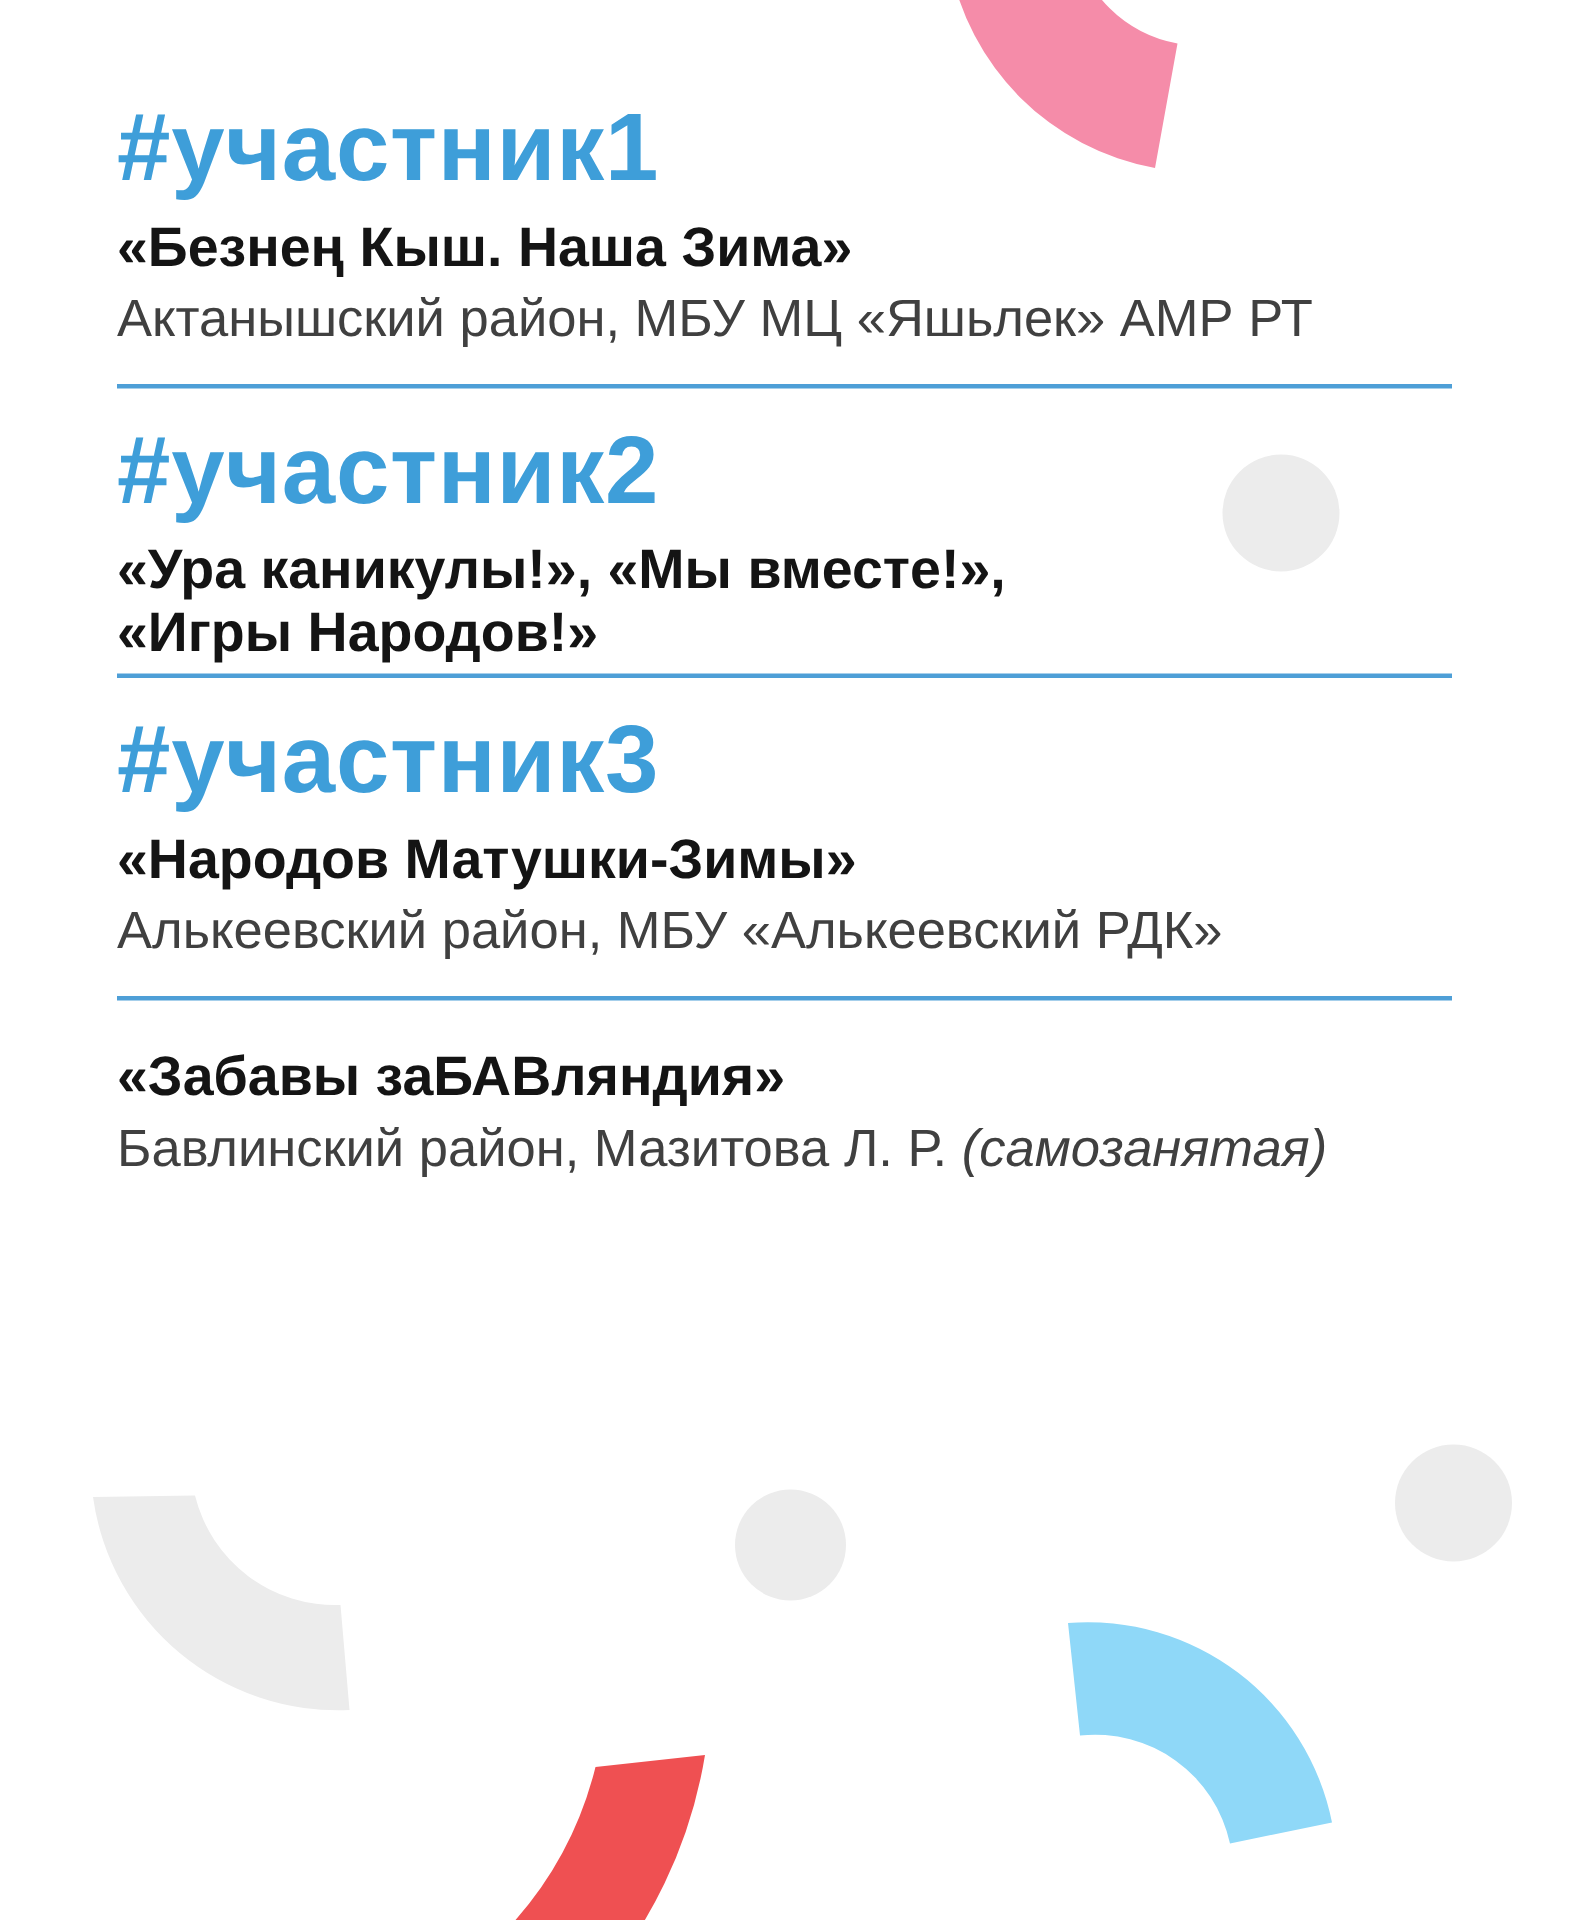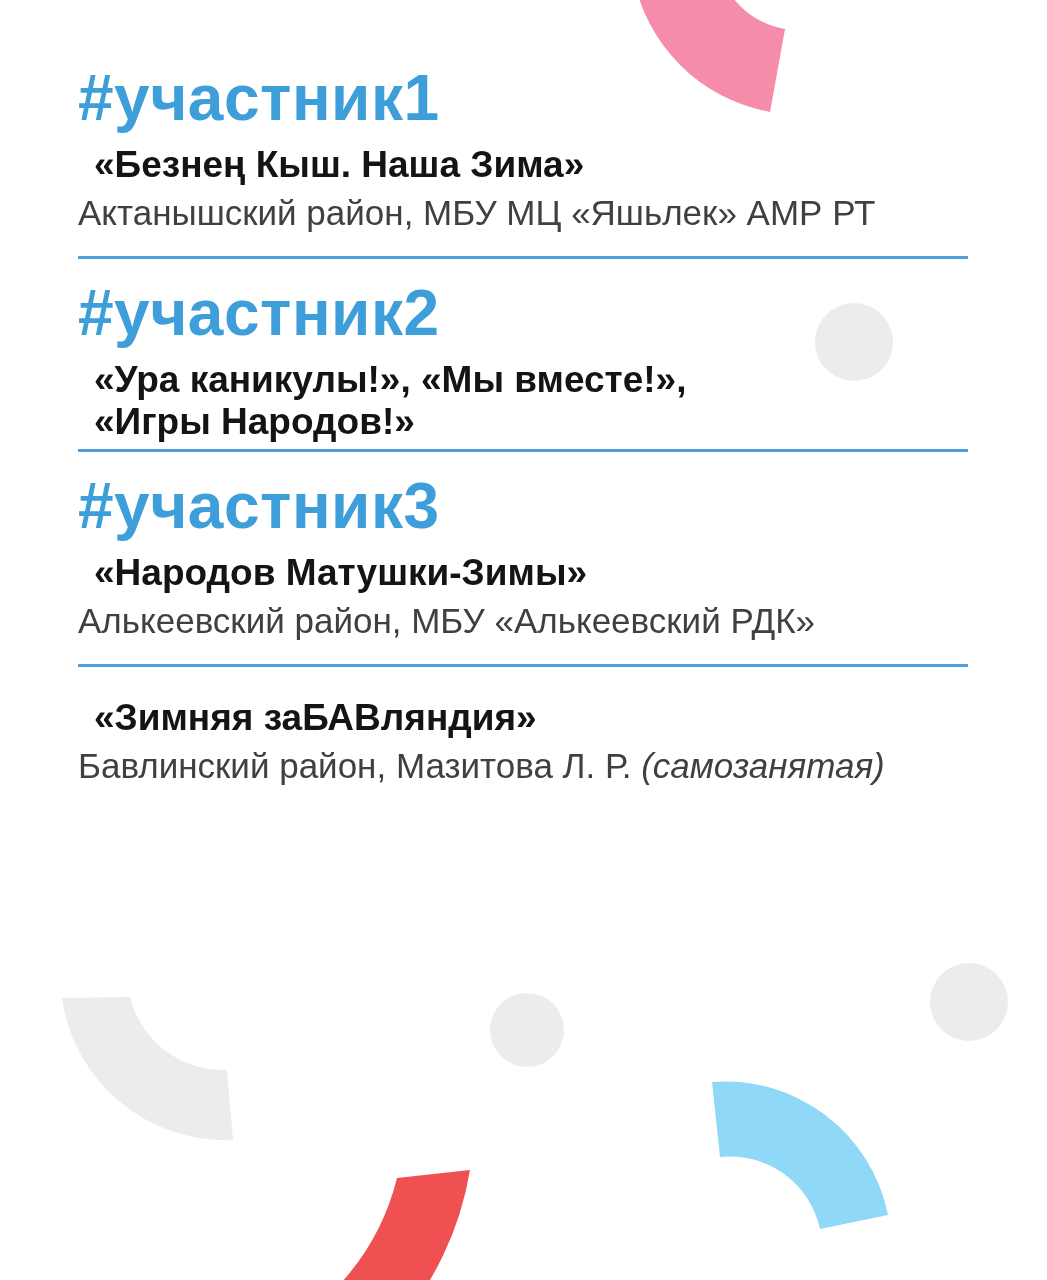--- a/index.html
+++ b/index.html
@@ -31,21 +31,21 @@
     line-height: 48px;
     letter-spacing: 0.5px;
     color: #3E9ED9;
     margin: 0 0 22px 0;
   }
   .title {
     font-size: 37px;
     font-weight: 700;
     line-height: 42px;
     color: #141414;
-    margin: 0 0 6px 16px;
+    margin: 0 0 6px 0;
   }
   .detail {
     font-size: 35px;
     font-weight: 400;
     line-height: 42px;
     color: #404040;
     margin: 0 0 22px 0;
   }
   .detail .italic { font-style: italic; }
   .divider {
@@ -93,18 +93,18 @@
     <h2 class="hashtag">#участник3</h2>
     <div class="title">
       <div>«Народов Матушки-Зимы»</div>
     </div>
     <div class="detail"><span>Алькеевский район, МБУ «Алькеевский РДК»</span><span class="italic"></span></div>
     <div class="divider"></div>
   </section>
 
   <section>
     <div class="title">
-      <div>«Зимняя заБАВляндия»</div>
+      <div>«Забавы заБАВляндия»</div>
     </div>
     <div class="detail"><span>Бавлинский район, Мазитова Л. Р. </span><span class="italic">(самозанятая)</span></div>
   </section>
 
 </div>
 
 </body></html>

